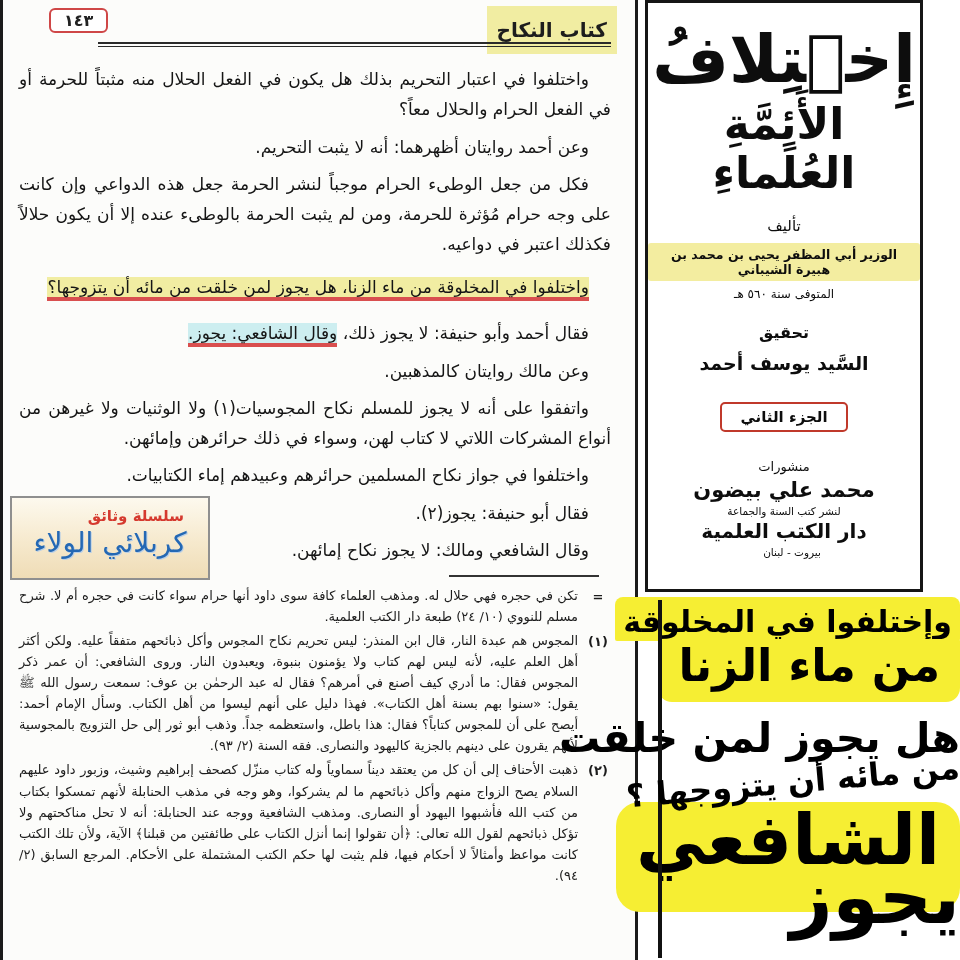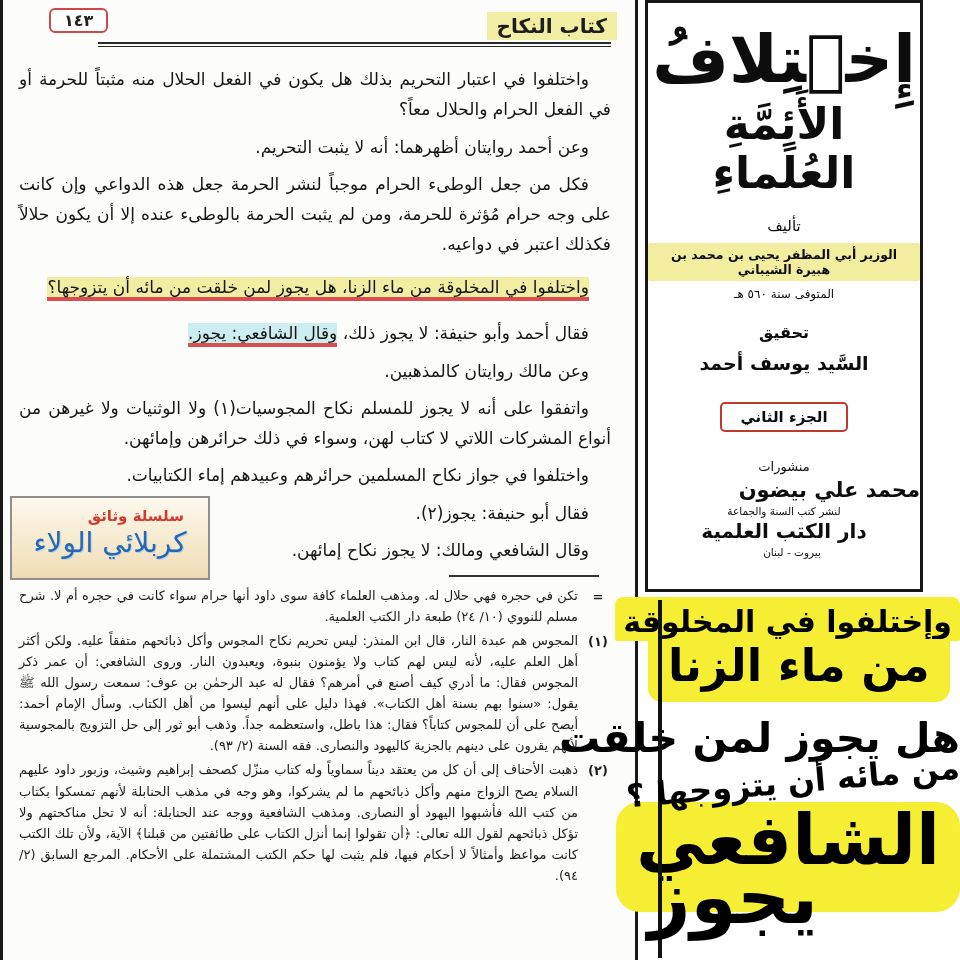--- a/index.html
+++ b/index.html
@@ -8,22 +8,22 @@
   #stage { position:relative; width:960px; height:960px; background:#fff; }
 
   
   #left-page { position:absolute; left:0; top:0; width:638px; height:960px;
                background:#fcfcfa; border-left:3px solid #1a1a1a;
                border-right:3px solid #1a1a1a; direction:rtl; }
   .hl-yellow { background:#f1eda2; }
   .hl-cyan   { background:#cdeef0; }
   .ul-red    { border-bottom:4px solid #d94f4f; padding-bottom:0;
                box-decoration-break:clone; -webkit-box-decoration-break:clone; }
-  #page-header-title { position:absolute; right:18px; top:12px; font-size:20px;
-               font-weight:bold; padding:2px 10px; color:#1d1d1d; }
+  #page-header-title { position:absolute; right:18px; top:6px; font-size:20px;
+               font-weight:bold; padding:12px 10px; color:#1d1d1d; }
   #page-number-box { position:absolute; left:46px; top:8px; border:2px solid #cf4747;
                border-radius:6px; padding:1px 13px; font-size:16px; font-weight:bold;
                color:#222; background:#fff; }
   #header-rule { position:absolute; left:95px; right:24px; top:42px; height:5px;
                border-top:2px solid #2a2a2a; border-bottom:1px solid #2a2a2a; }
   #page-body { position:absolute; top:64px; right:24px; left:16px; text-align:justify;
                font-size:17px; line-height:1.78; color:#151515; }
   #page-body p { margin-bottom:7px; text-indent:22px; }
   #page-body p.key { margin:10px 0 14px; line-height:2.05; }
   #fn-sep { width:150px; border-top:2px solid #333; margin:10px 12px 8px 0; }
@@ -50,28 +50,28 @@
   .cover-talif { font-size:15px; margin-top:20px; }
   .cover-author { display:inline-block; background:#f3eda0; font-size:12.5px;
            font-weight:bold; padding:4px 7px; border-radius:3px; margin-top:8px; }
   .cover-death { font-size:12px; margin-top:6px; }
   .cover-tahqiq { font-size:16px; font-weight:bold; margin-top:22px; }
   .cover-editor { font-size:19px; font-weight:bold; margin-top:10px; }
   .cover-volume { display:inline-block; border:2px solid #c0392b; border-radius:5px;
            padding:4px 18px; font-size:15px; font-weight:bold; margin-top:28px; }
   .cover-pub { margin-top:26px; line-height:1.35; }
   .pub-1 { font-size:13px; }
-  .pub-2 { font-size:21px; font-weight:bold;text-align:right; }
+  .pub-2 { font-size:21px; font-weight:bold; }
   .pub-3 { font-size:10.5px; }
   .pub-4 { font-size:20px; font-weight:bold; letter-spacing:1px; }
   .pub-5 { font-size:10.5px;margin-left:16px; }
 
   
   #annotation { position:absolute; left:648px; top:592px; width:312px; height:259px;
-           background:#fff; direction:rtl; text-align:left; color:#000; }
+           background:#fff; direction:rtl; text-align:right; color:#000; }
   #annotation .panel-divider { position:absolute; left:10px; top:8px; width:4px;
            height:358px; background:#111; }
   .ann-l1 { display:inline-block; background:#f6ee33; border-radius:8px 8px 2px 2px;
            font-size:30px; font-weight:bold; padding:7px 8px 2px; margin-top:5px;
            white-space:nowrap; }
   .ann-l2 { display:inline-block; background:#f6ee33; border-radius:2px 2px 14px 14px;
            font-size:45px; font-weight:bold; padding:0 20px 10px; margin-top:-2px;
            white-space:nowrap; }
   .ann-l3 { font-size:41px; font-weight:bold; margin-top:12px; white-space:nowrap; }
   .ann-l4 { font-size:32px; font-weight:bold; transform:rotate(-5deg);

